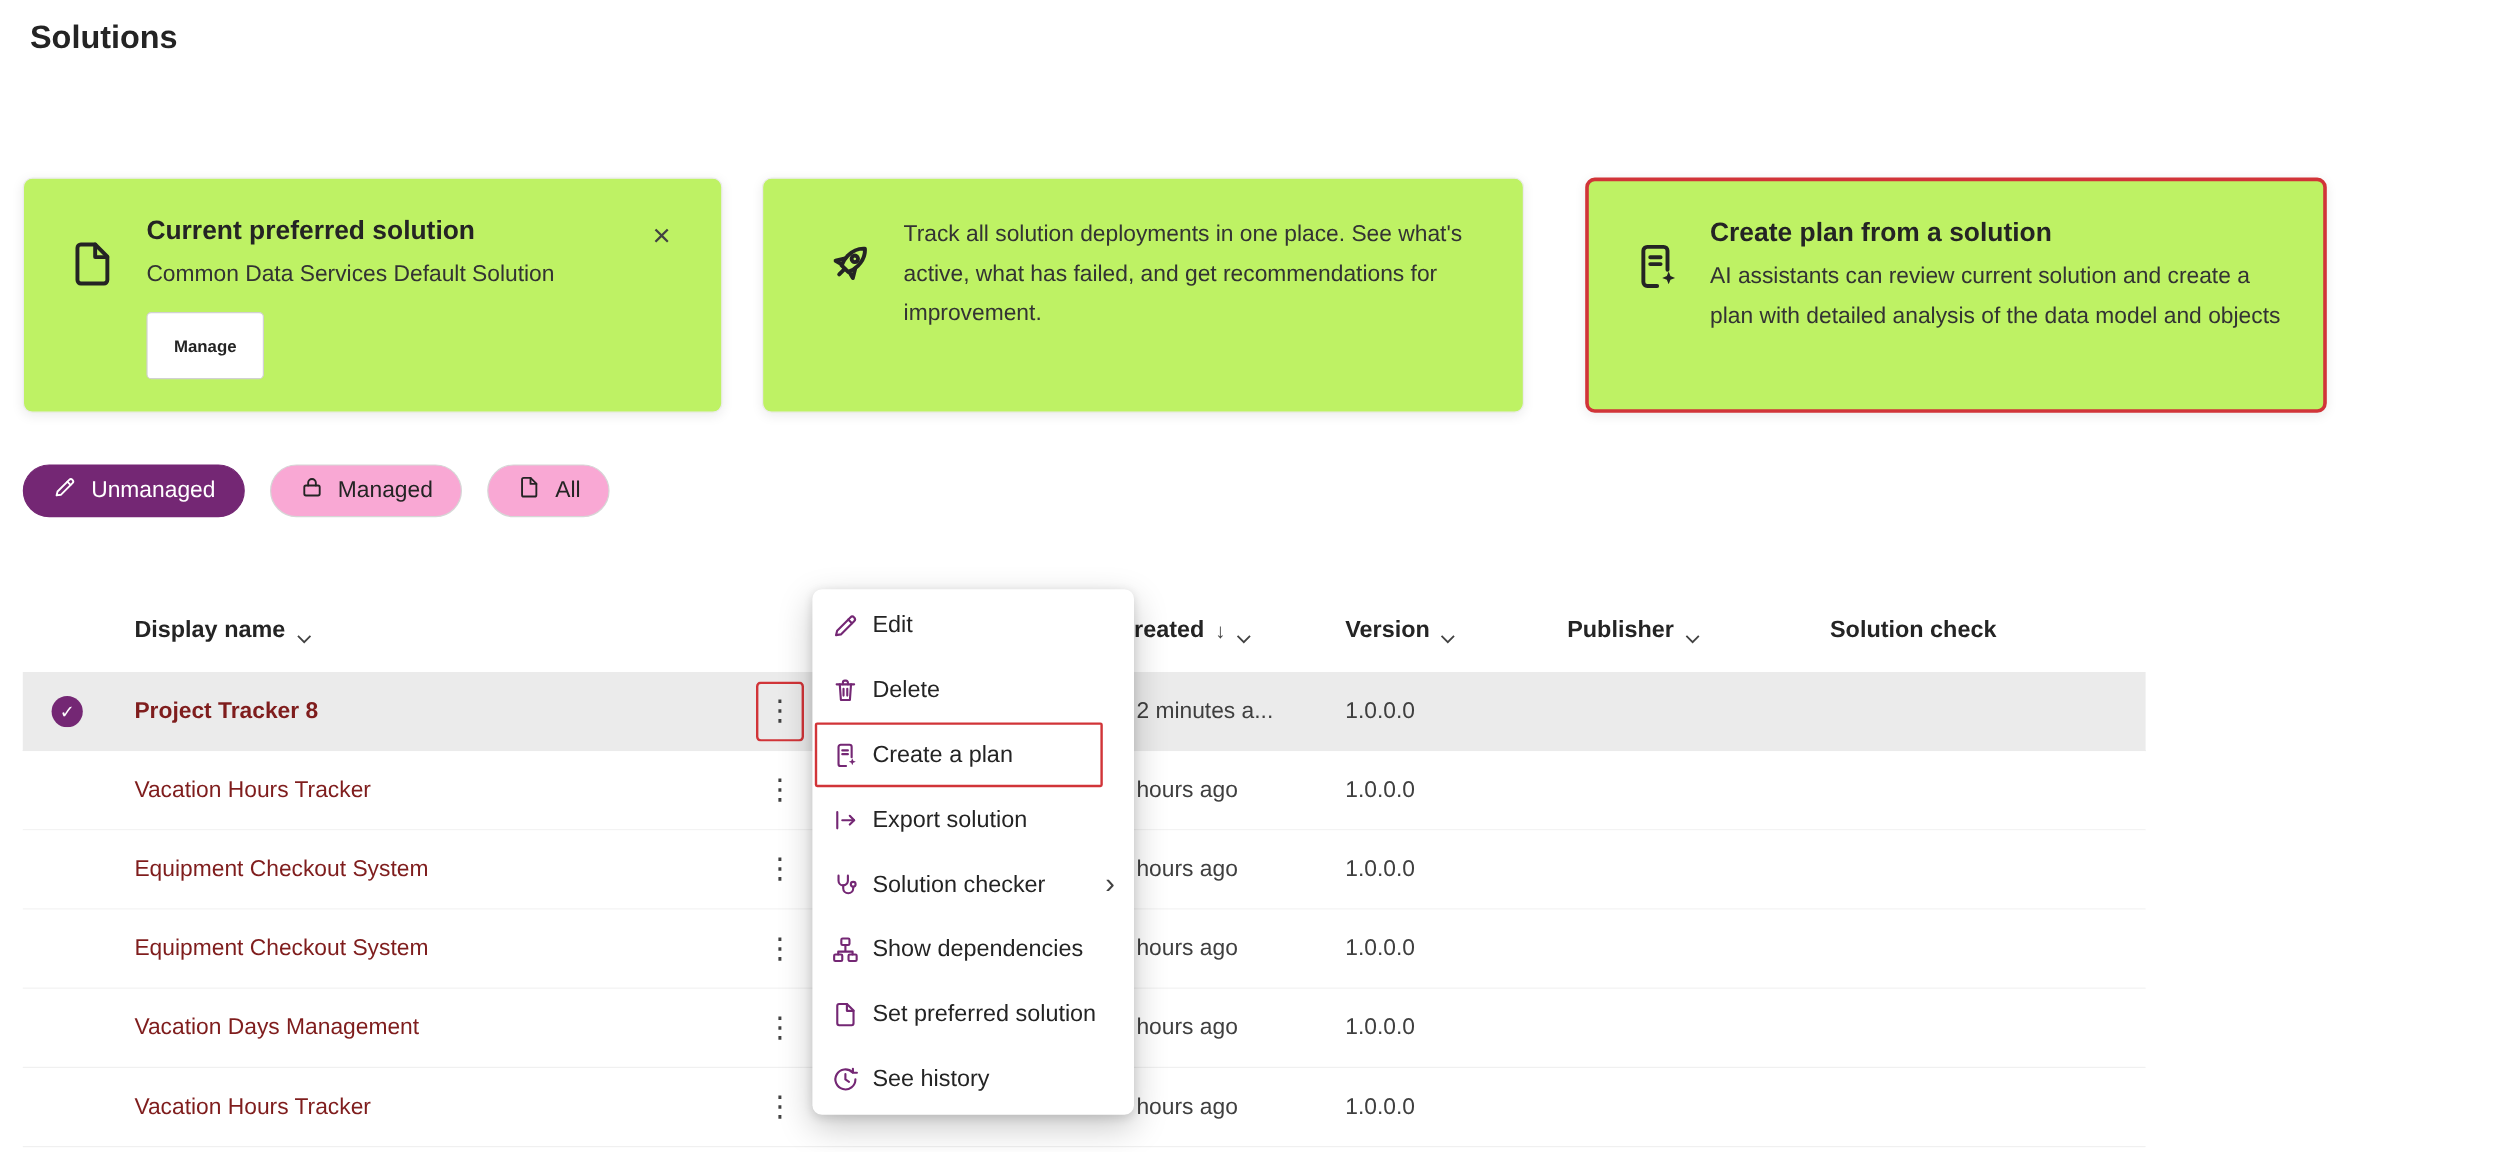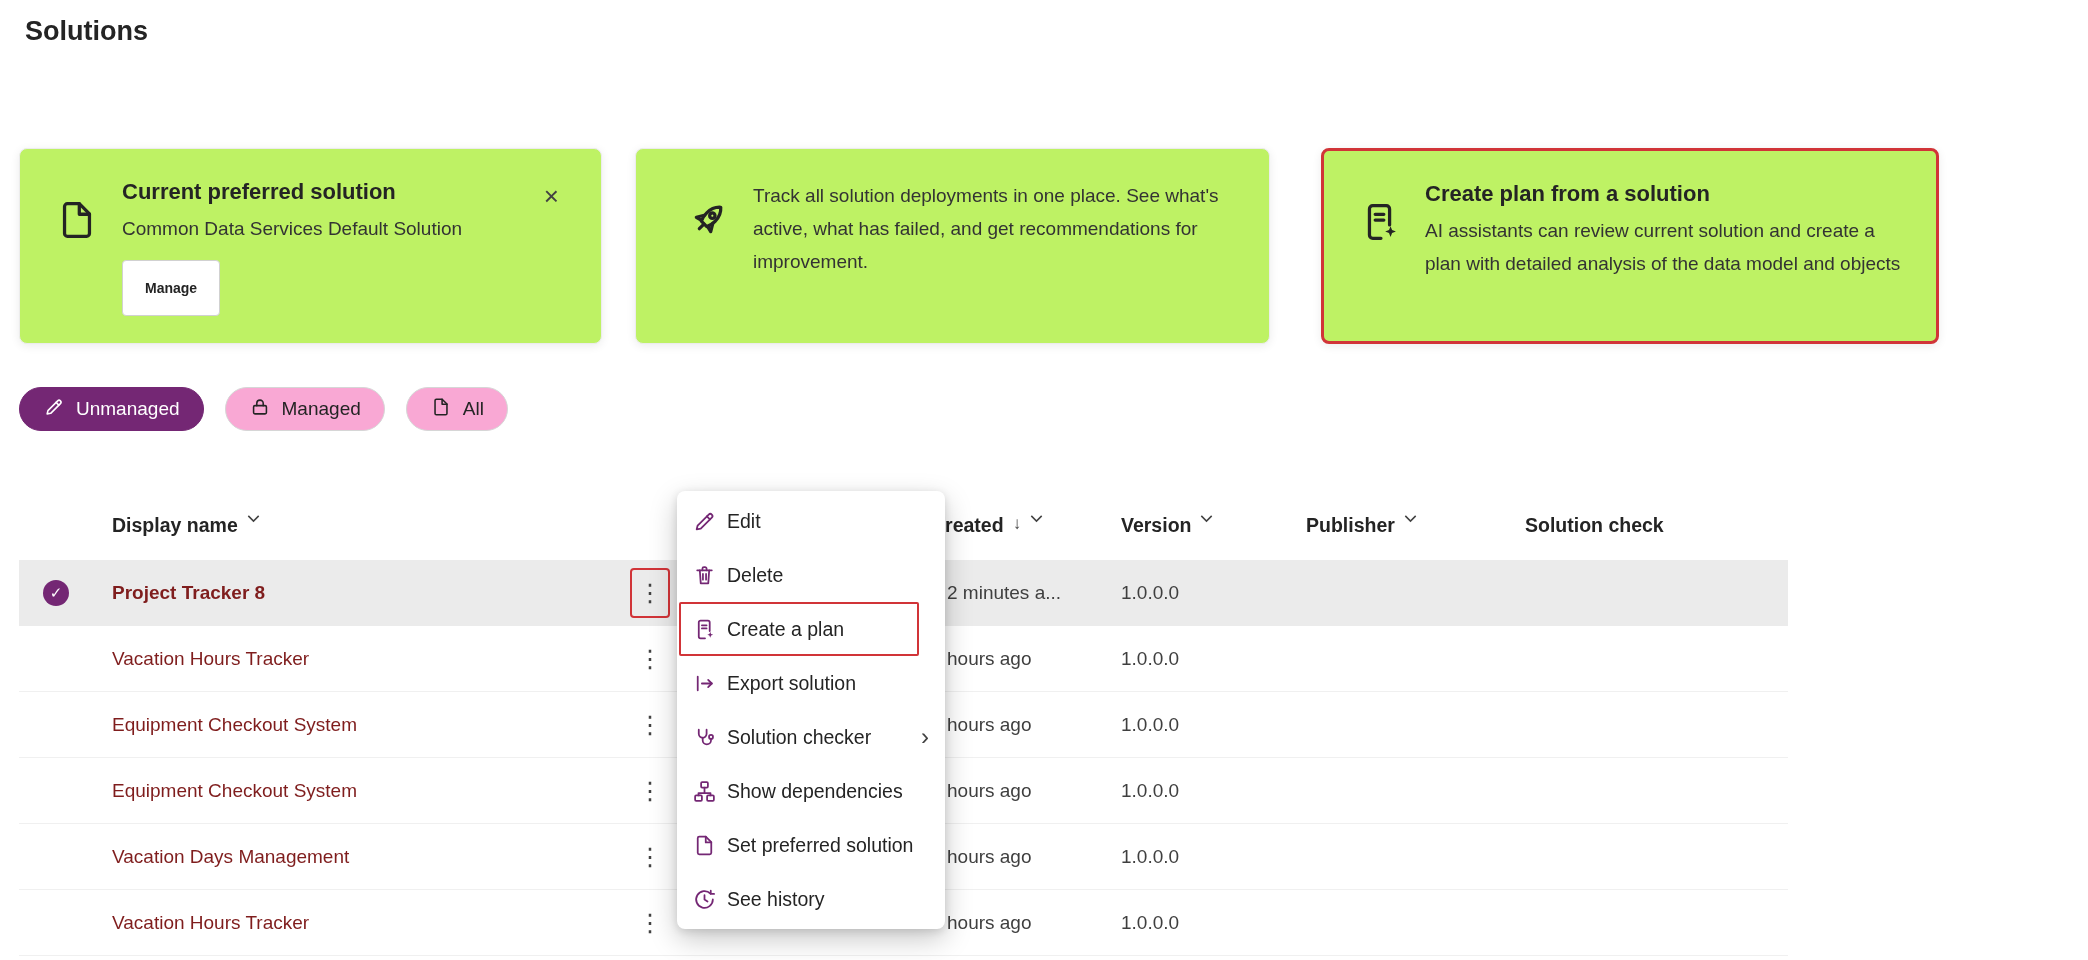--- a/index.html
+++ b/index.html
@@ -47,21 +47,21 @@
     padding:0 23px;font-size:19px;border:1px solid #d6d6d6;background:#f9a8d4;color:#242424;
     cursor:pointer;font-family:inherit;
   }
   .pill svg{width:22px;height:22px;}
   .pill.selected{background:var(--purple);border-color:var(--purple);color:#fff;}
 
   
   .table{position:absolute;left:19px;top:491px;width:1769px;}
   .thead,.trow{display:grid;grid-template-columns:74px 517px 80px 225px 187px 185px 219px 1fr;align-items:center;}
   .thead{height:69px;font-size:19.5px;font-weight:600;}
-  .hcell{display:flex;align-items:flex-start;gap:9px;padding-left:19px;cursor:pointer;white-space:nowrap;}
+  .hcell{display:flex;align-items:flex-end;gap:9px;padding-left:19px;cursor:pointer;white-space:nowrap;}
   .hcell.c-created-h{padding-left:16px;}
   .chev{color:#424242;display:flex;align-items:center;}
   .chev svg{width:13px;height:9px;}
   .sort{font-size:17px;color:#424242;}
   .trow{height:66px;font-size:19px;background:#fff;border-bottom:1px solid #f0f0f0;cursor:pointer;}
   .trow.selected{background:#ebebeb;border-bottom-color:#ebebeb;}
   .trow.selected .c-name{font-weight:600;}
   .cell{white-space:nowrap;overflow:hidden;}
   .c-name{padding-left:19px;color:#7f1d1d;}
   .c-created{padding-left:32px;color:#3f3f3f;}

